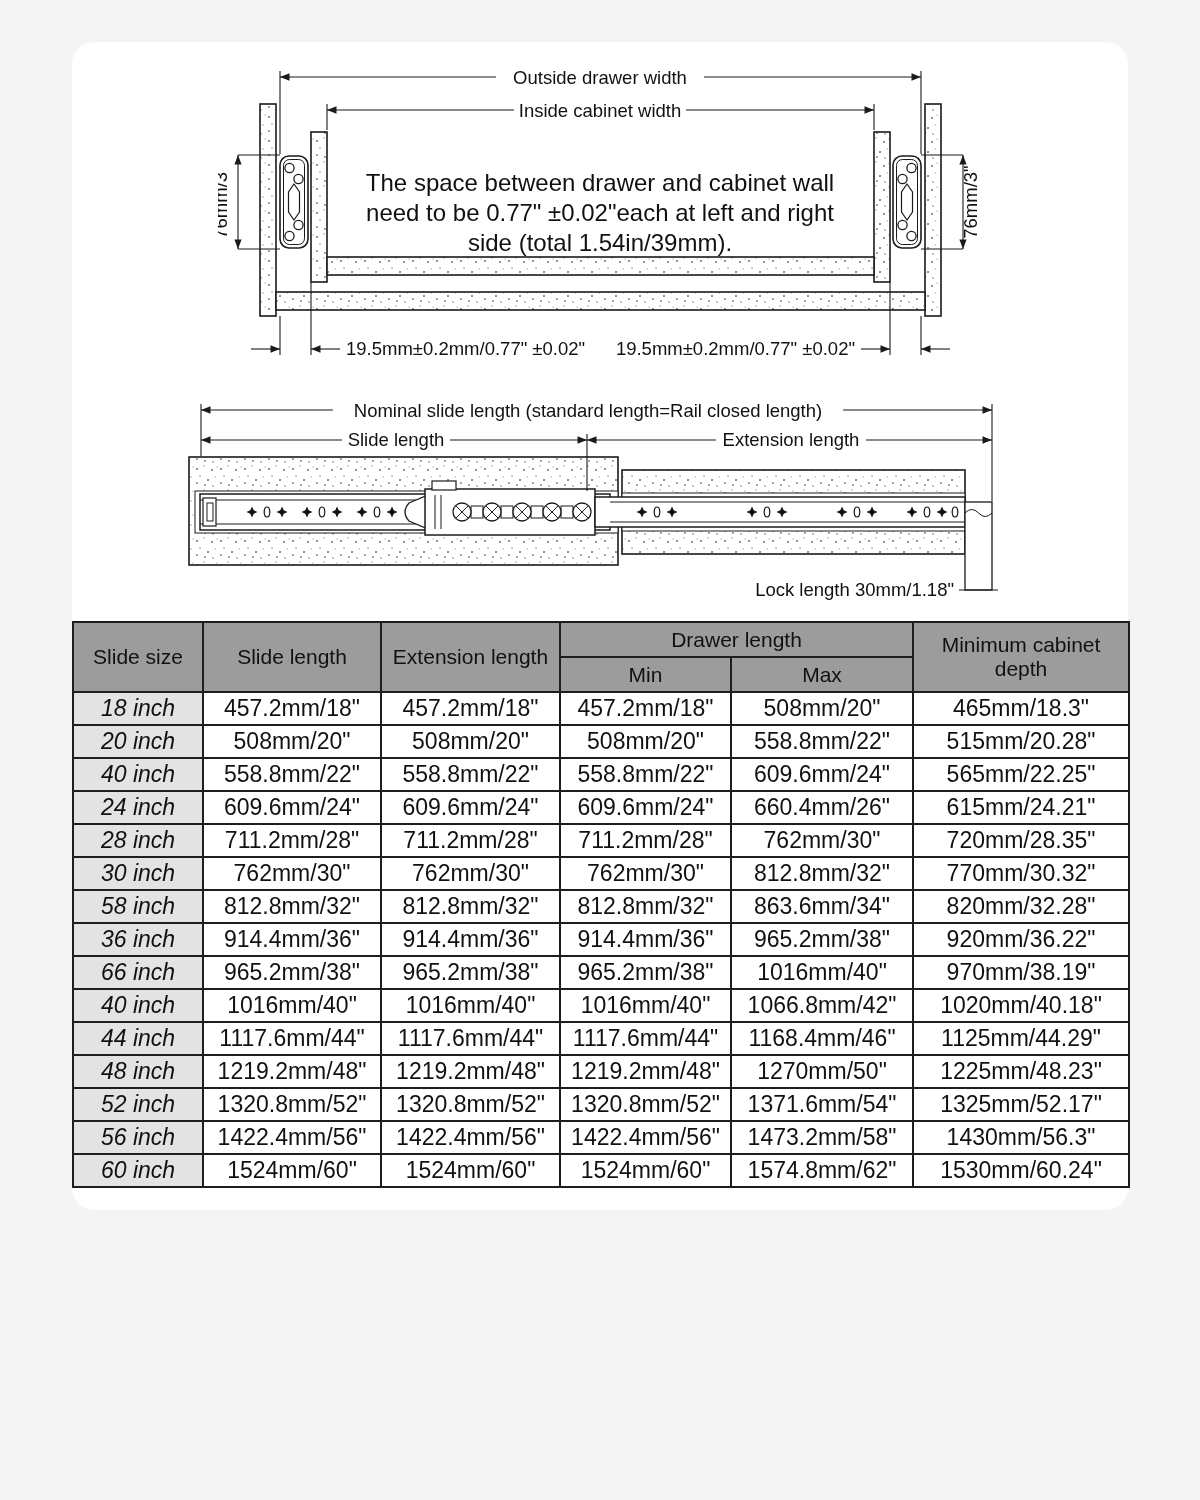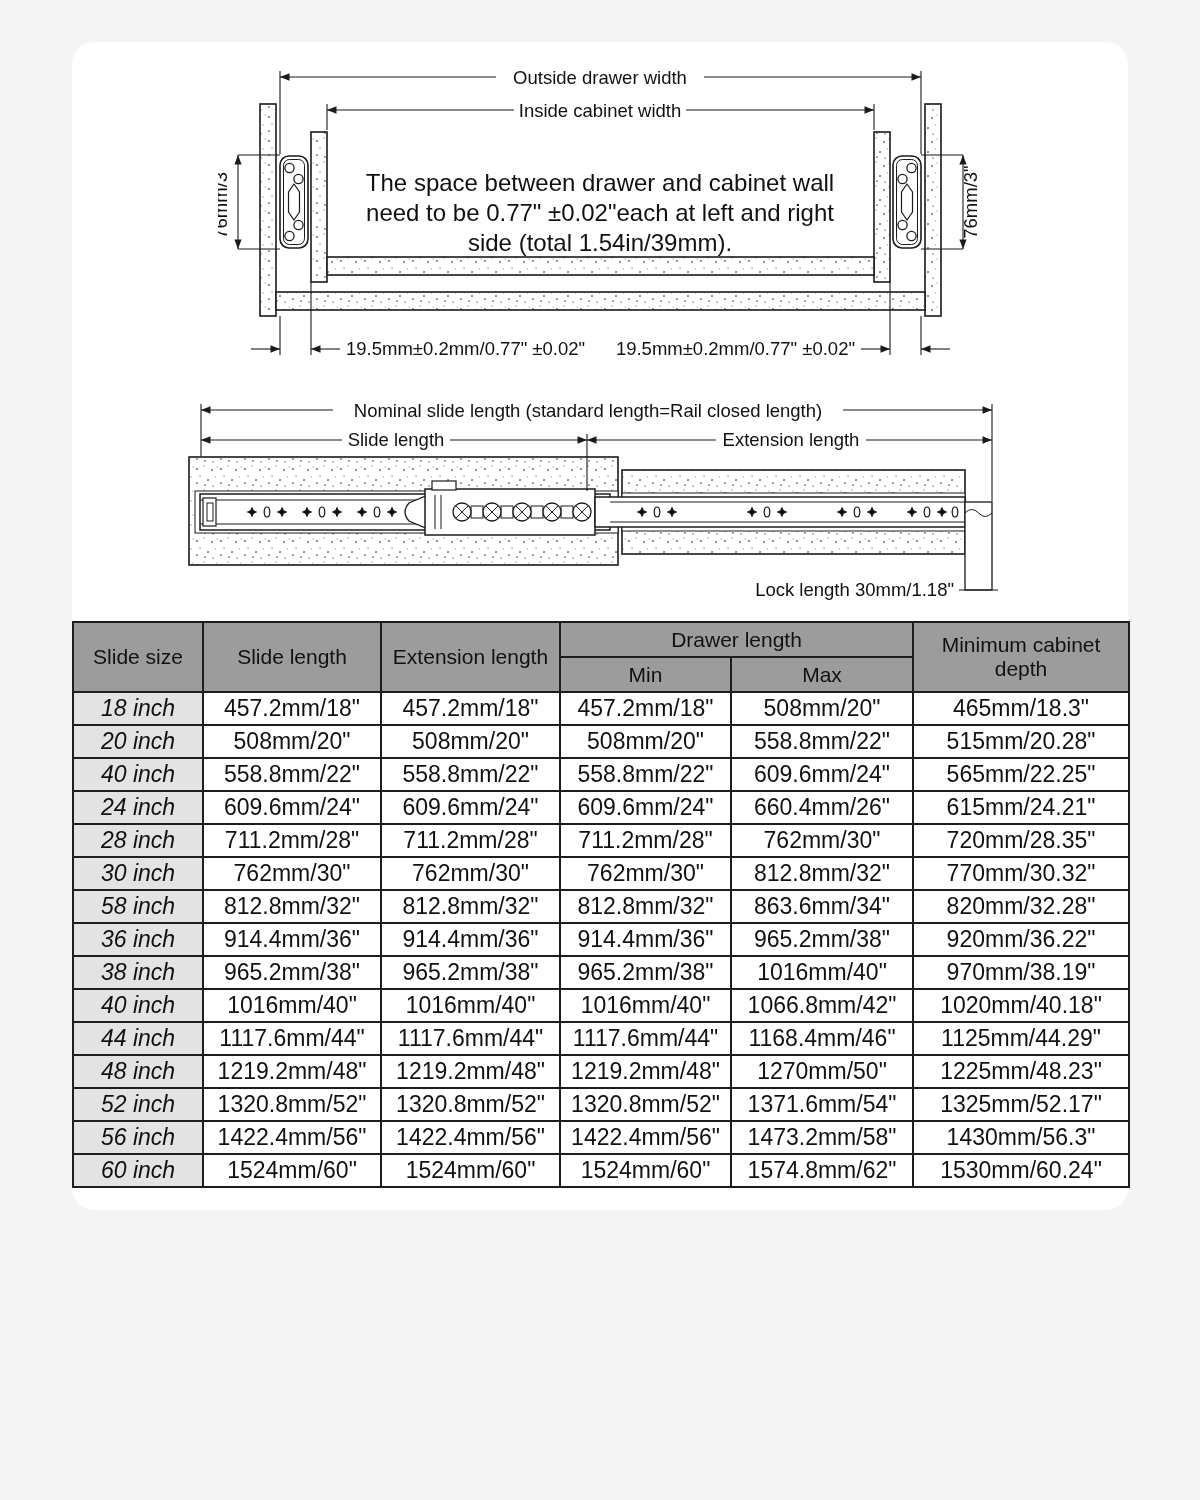--- a/index.html
+++ b/index.html
@@ -386,21 +386,21 @@
           <tr>
             <td>36 inch</td>
             <td>914.4mm/36"</td>
             <td>914.4mm/36"</td>
             <td>914.4mm/36"</td>
             <td>965.2mm/38"</td>
             <td>920mm/36.22"</td>
           </tr>
 
           <tr>
-            <td>38 inch</td>
+            <td>66 inch</td>
             <td>965.2mm/38"</td>
             <td>965.2mm/38"</td>
             <td>965.2mm/38"</td>
             <td>1016mm/40"</td>
             <td>970mm/38.19"</td>
           </tr>
 
           <tr>
             <td>40 inch</td>
             <td>1016mm/40"</td>

